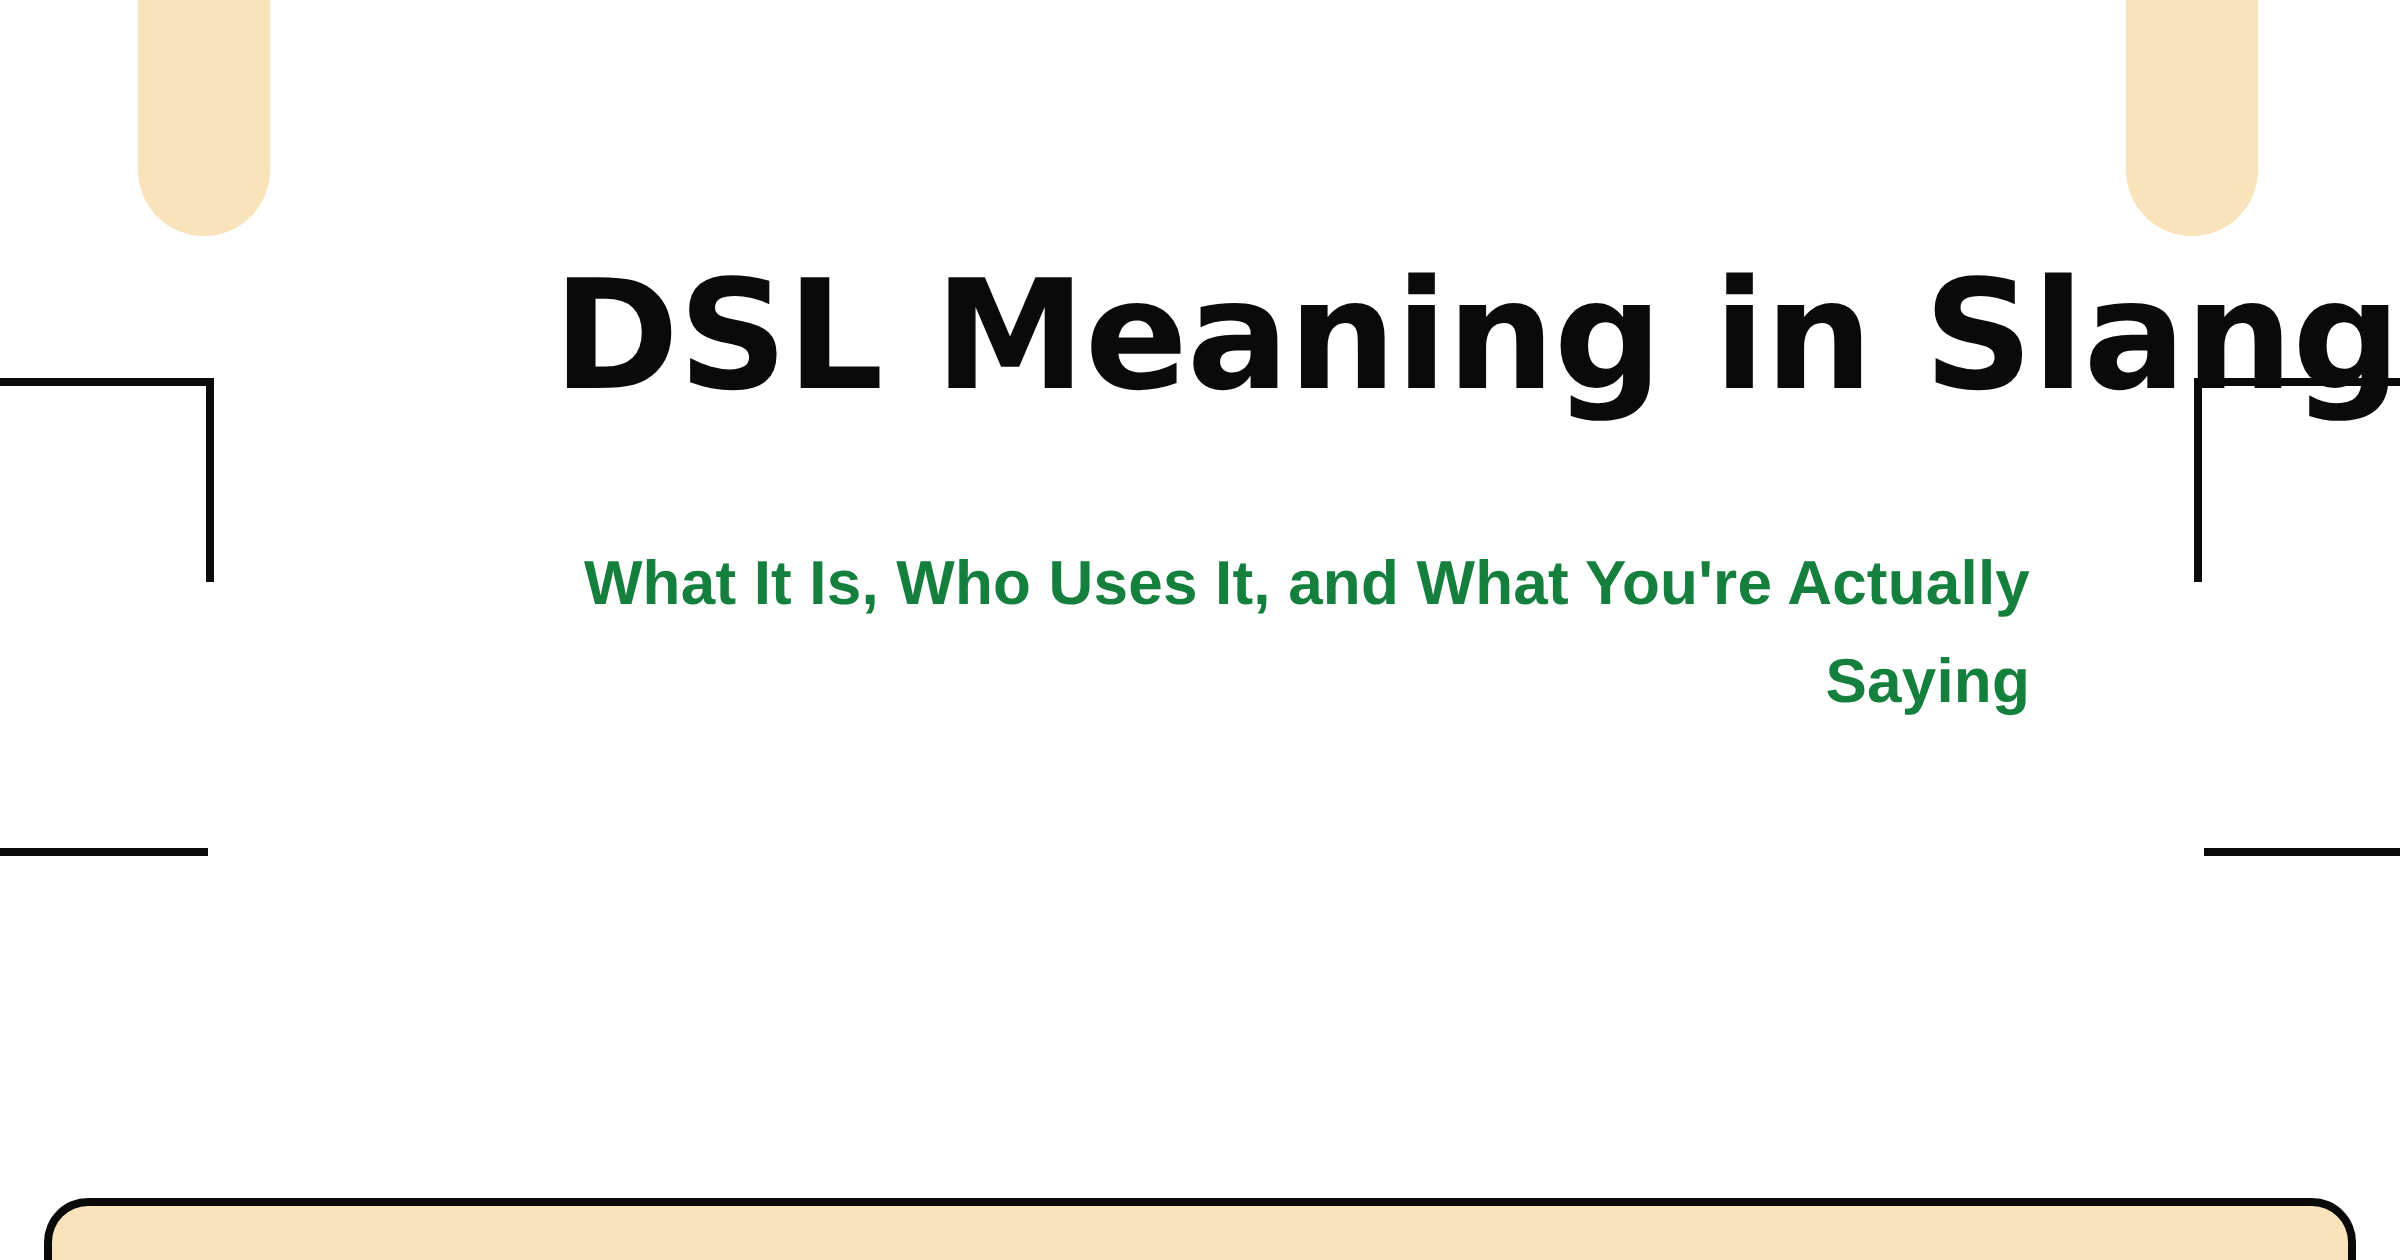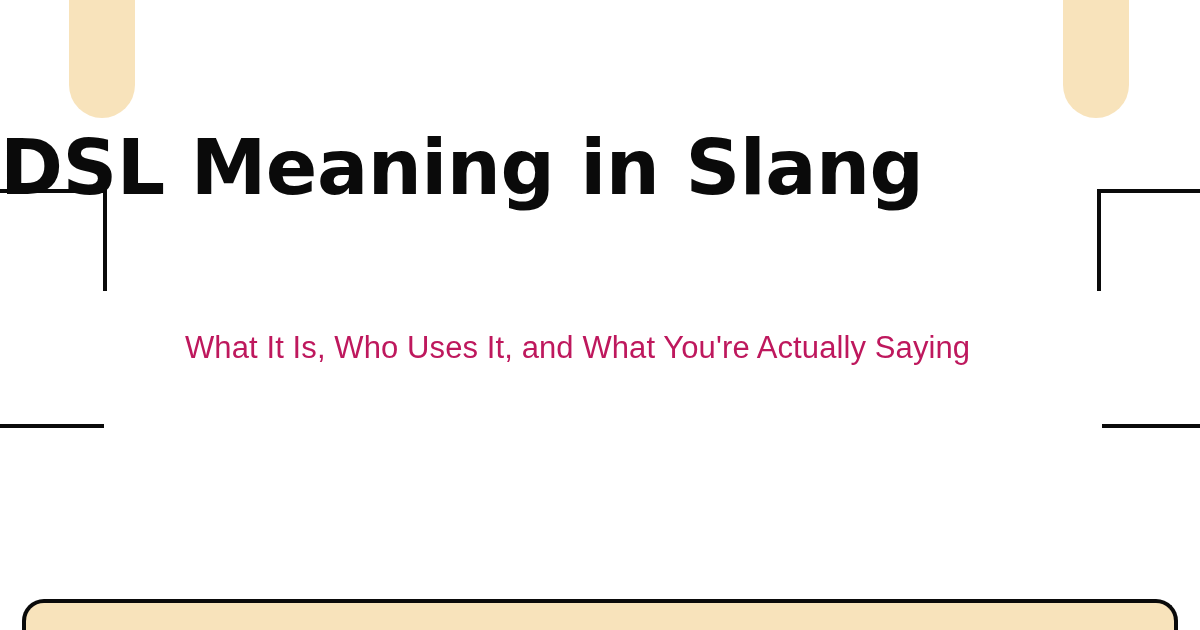--- a/index.html
+++ b/index.html
@@ -61,42 +61,42 @@
   }
   .rule-left  { left: 0px;    width: 104px; }
   .rule-right { left: 1102px; width: 98px;  }
 
   
   .text-block {
     position: absolute;
     left: 0;
     right: 0;
     top: 130px;
-    text-align: left;
+    text-align: right;
   }
 
   .title {
     margin: 0;
     font-family: "DejaVu Sans", sans-serif;
     font-size: 76px;
     font-weight: 700;
     letter-spacing: -0.5px;
     line-height: 1.0;
     color: #0a0a0a;
   }
 
   .subtitle {
-    margin: 118px auto 0 auto;
+    margin: 62px auto 0 auto;
     width: 830px;
     font-family: "Liberation Sans", sans-serif;
     font-size: 31px;
-    font-weight: 400;
+    font-weight: 700;
     line-height: 1.58;
     letter-spacing: 0.1px;
-    color: #be185d;
+    color: #15803d;
   }
 
   
   .bottom-panel {
     position: absolute;
     left: 22px;
     top: 599px;
     width: 1156px;
     height: 120px;
     background: #f8e3bb;

